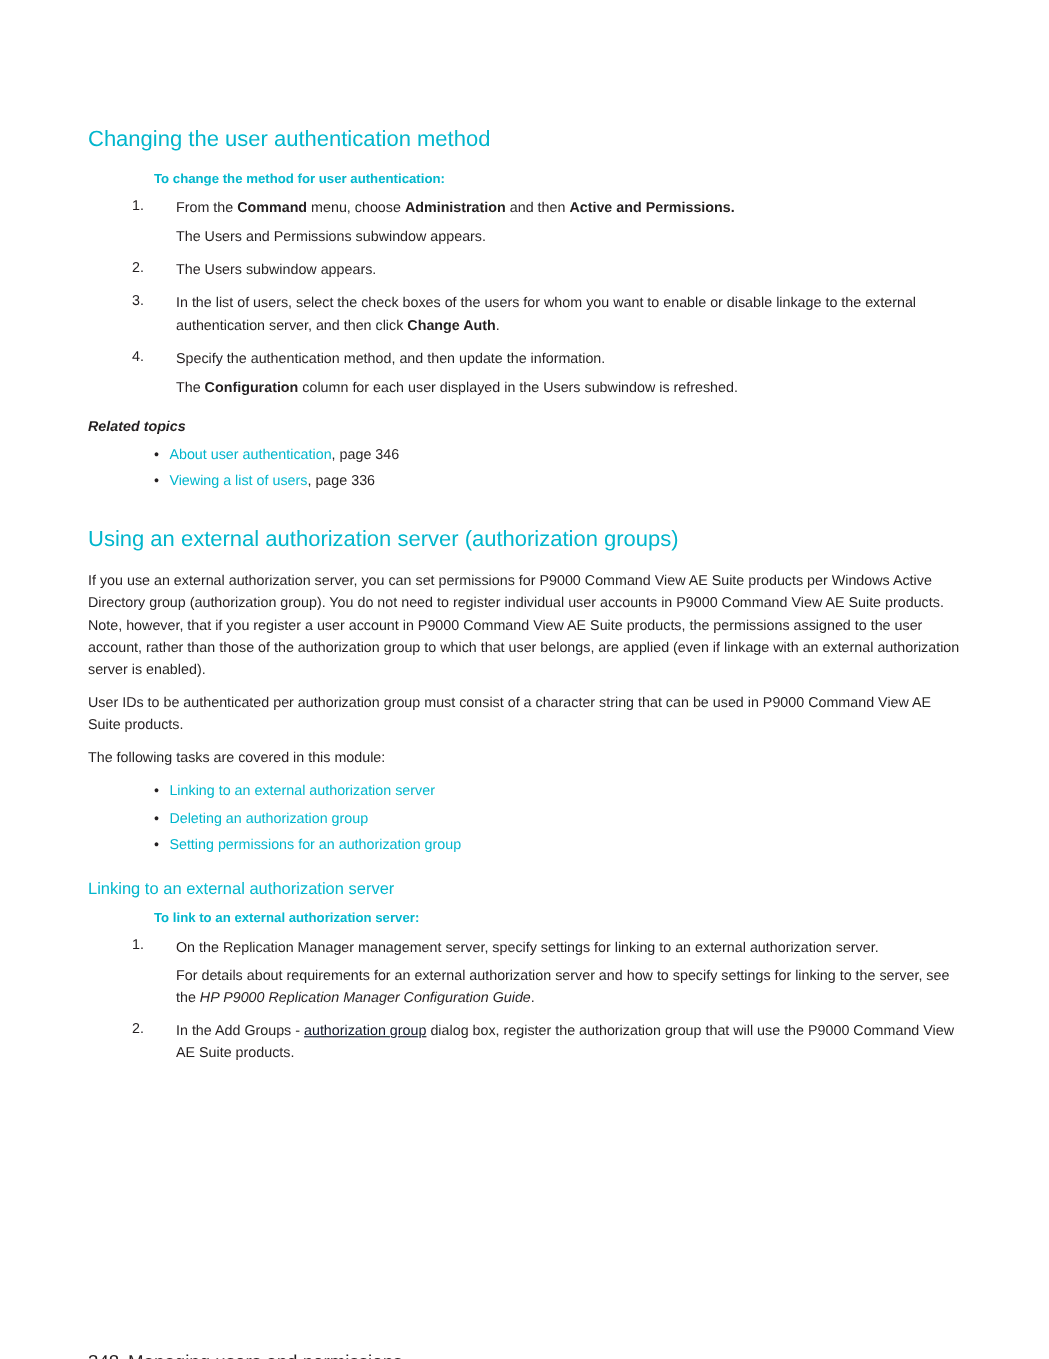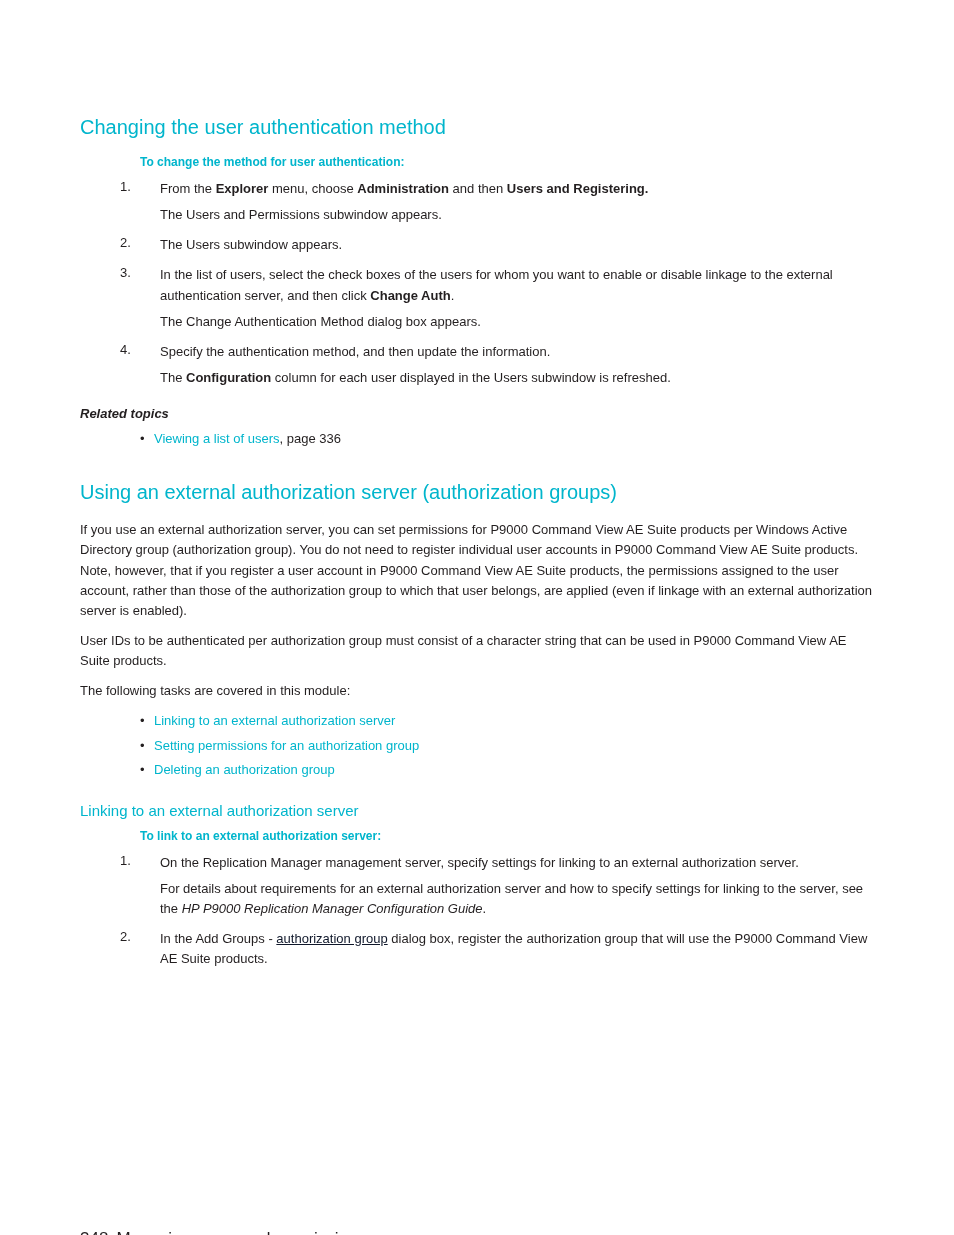--- a/index.html
+++ b/index.html
@@ -152,69 +152,71 @@
 
   <h2 class="section-title">Changing the user authentication method</h2>
 
   <div class="procedure-label">To change the method for user authentication:</div>
 
   <ol class="numbered-list">
 
     <li>
       <span class="num">1.</span>
       <span class="step-text">
-        From the <span class="bold">Explorer</span> menu, choose <span class="bold">Administration</span> and then <span class="bold">Users and Registering.</span>
+        From the <span class="bold">Command</span> menu, choose <span class="bold">Administration</span> and then <span class="bold">Active and Permissions.</span>
       </span>
       <span class="step-sub">The Users and Permissions subwindow appears.</span>
     </li>
 
     <li>
       <span class="num">2.</span>
       <span class="step-sub">The Users subwindow appears.</span>
     </li>
 
     <li>
       <span class="num">3.</span>
       <span class="step-text">
         In the list of users, select the check boxes of the users for whom you want to enable or disable linkage to the external authentication server, and then click <span class="bold">Change Auth</span>.
       </span>
-      <span class="step-sub">The Change Authentication Method dialog box appears.</span>
     </li>
 
     <li>
       <span class="num">4.</span>
       <span class="step-text">
         Specify the authentication method, and then update the information.
       </span>
       <span class="step-sub">The <span class="bold">Configuration</span> column for each user displayed in the Users subwindow is refreshed.</span>
     </li>
   </ol>
 
   <div class="related-topics-title">Related topics</div>
   <ul class="bullet-list">
+    <li>
+      <a class="link" href="#">About user authentication</a><span>, page 346</span>
+    </li>
     <li>
       <a class="link" href="#">Viewing a list of users</a><span>, page 336</span>
     </li>
   </ul>
 
   <h2 class="section-title">Using an external authorization server (authorization groups)</h2>
 
   <p class="body-text">If you use an external authorization server, you can set permissions for P9000 Command View AE Suite products per Windows Active Directory group (authorization group). You do not need to register individual user accounts in P9000 Command View AE Suite products. Note, however, that if you register a user account in P9000 Command View AE Suite products, the permissions assigned to the user account, rather than those of the authorization group to which that user belongs, are applied (even if linkage with an external authorization server is enabled).</p>
   <p class="body-text">User IDs to be authenticated per authorization group must consist of a character string that can be used in P9000 Command View AE Suite products.</p>
   <p class="body-text">The following tasks are covered in this module:</p>
 
   <ul class="bullet-list">
     <li>
       <a class="link" href="#">Linking to an external authorization server</a>
     </li>
     <li>
+      <a class="link" href="#">Deleting an authorization group</a>
+    </li>
+    <li>
       <a class="link" href="#">Setting permissions for an authorization group</a>
-    </li>
-    <li>
-      <a class="link" href="#">Deleting an authorization group</a>
     </li>
   </ul>
 
   <h3 class="subsection-title">Linking to an external authorization server</h3>
 
   <div class="procedure-label">To link to an external authorization server:</div>
 
   <ol class="numbered-list">
 
     <li>

